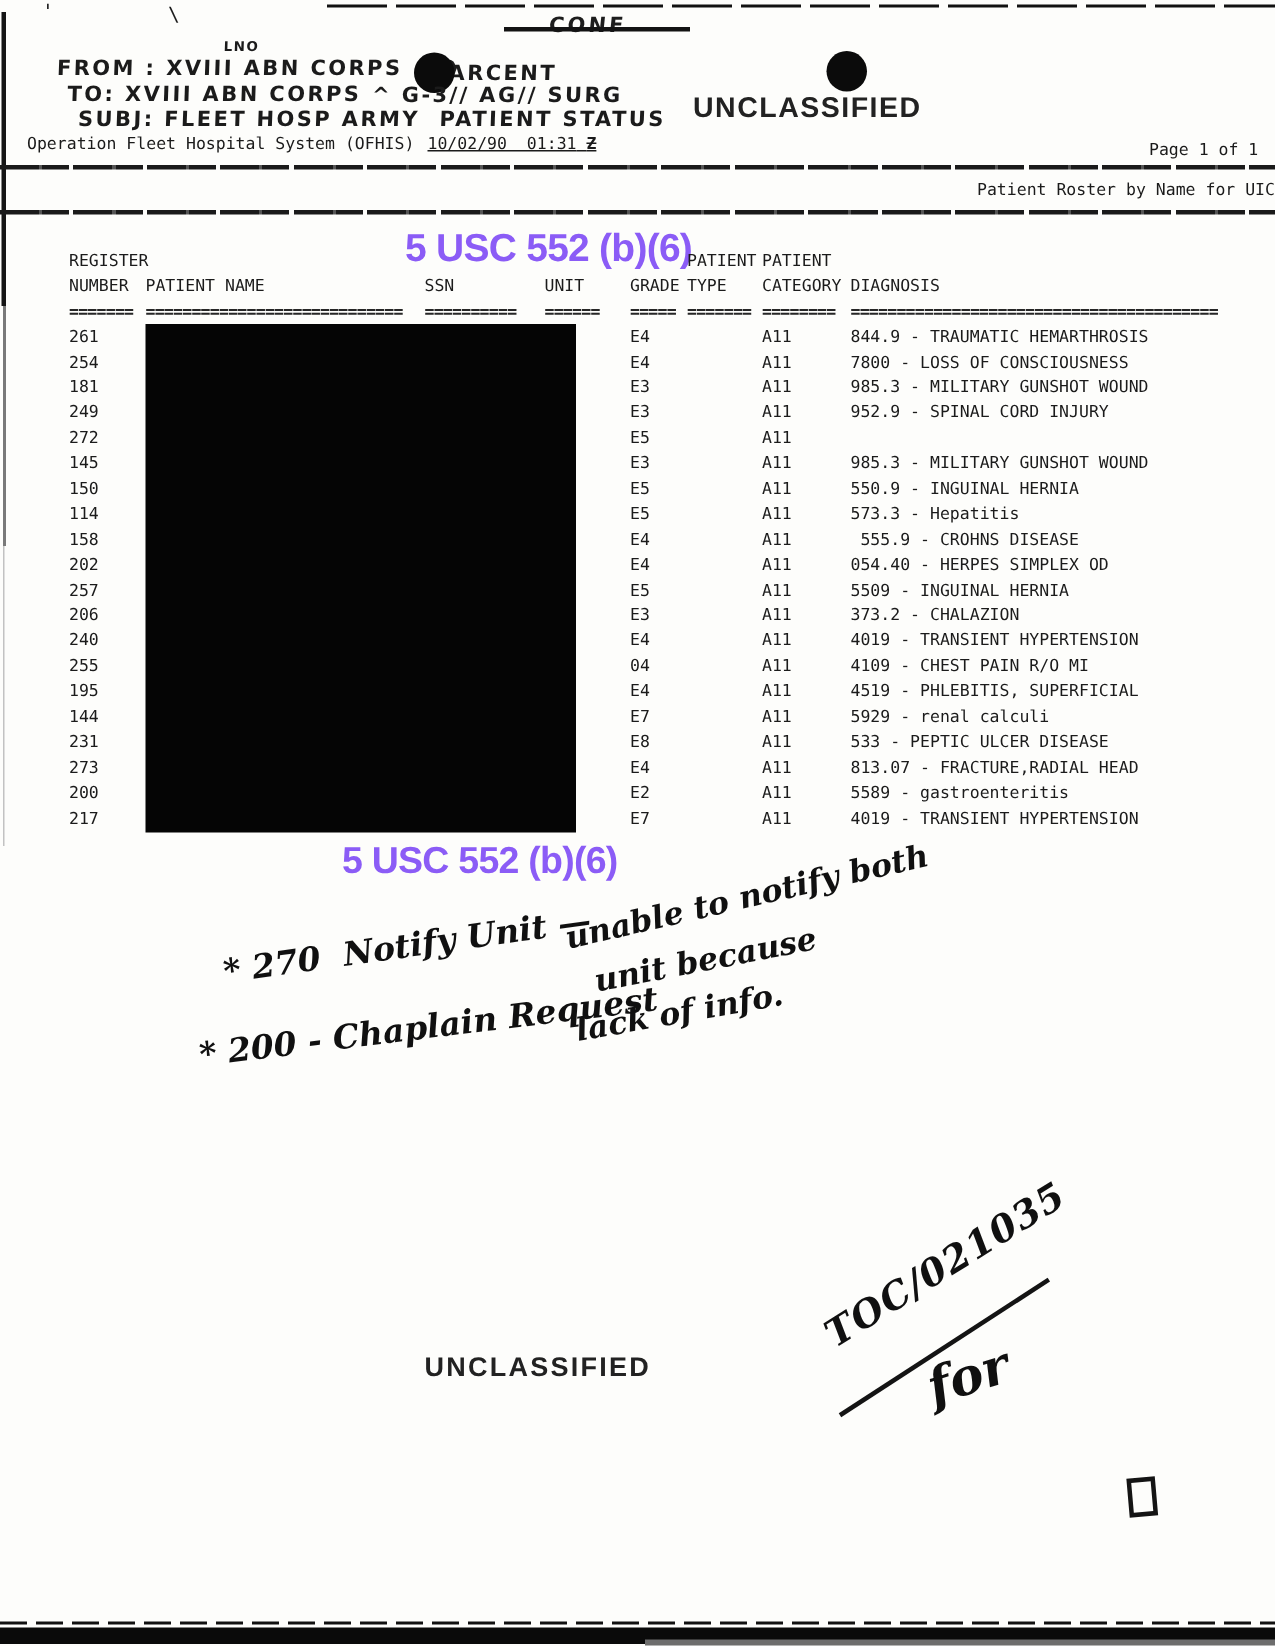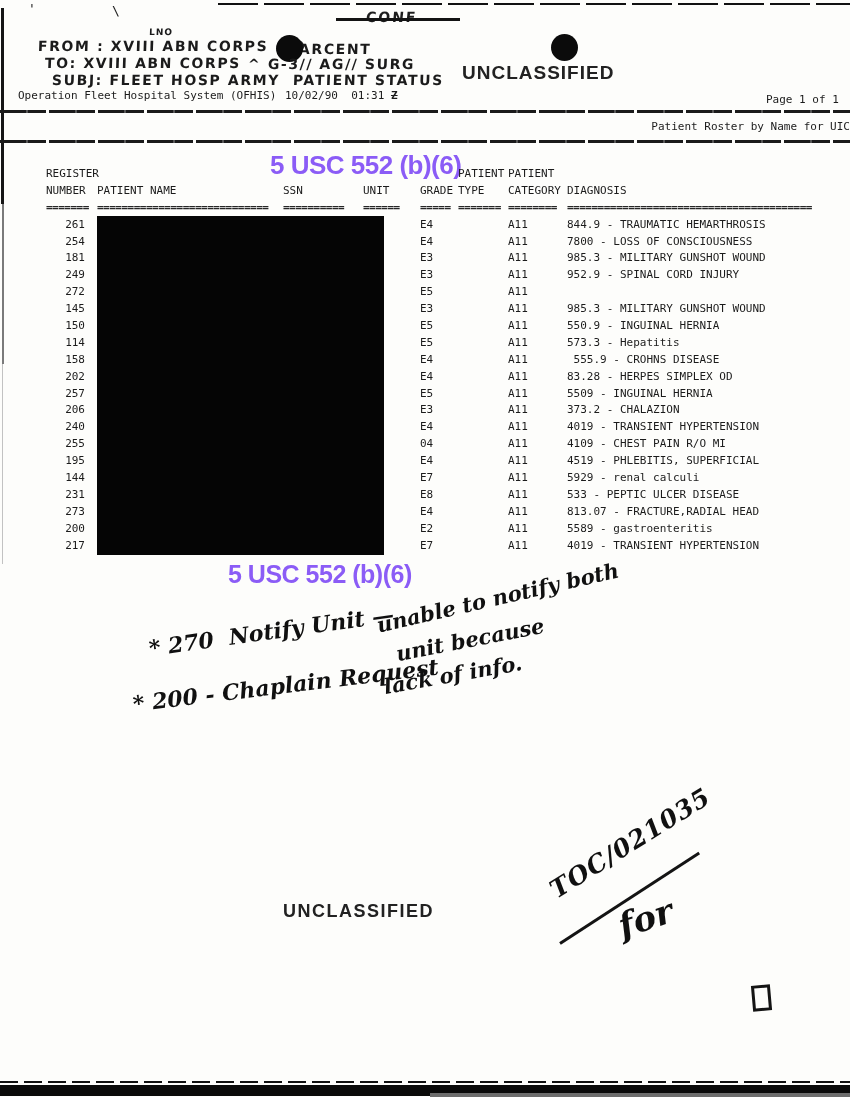--- a/index.html
+++ b/index.html
@@ -18,21 +18,21 @@
          font-size:26px;letter-spacing:-0.5px;white-space:pre;color:#8b5cf6;}
   .unclass{font-family:"Liberation Sans","DejaVu Sans",sans-serif;font-weight:bold;
            font-size:19px;letter-spacing:1px;color:#222;}
   .dashrule{height:3px;background:repeating-linear-gradient(90deg,#1a1a1a 0 26px,#555 26px 28px,#1a1a1a 28px 46px,#fdfdfb 46px 49px);}
   .dot{background:#0b0b0b;border-radius:50%;}
   
   #table{left:46px;top:166px;width:796px;}
   .trow{display:grid;grid-template-columns:51px 186px 80px 57px 38px 50px 59px 1fr;
         height:16.9px;line-height:16.9px;}
   .cell{font-family:"DejaVu Sans Mono",monospace;font-size:11px;white-space:pre;overflow:visible;}
-  .c-reg{text-align:right;padding-right:12px;}
+  .c-reg{padding-right:12px;}
   .sep-row .cell{letter-spacing:-0.5px;font-weight:bold;color:#262626;}
   #redaction{left:97px;top:216px;width:287px;height:339px;background:#050505;}
   
   #bottom-bar{left:0;right:0;top:1085px;height:11px;background:#0a0a0a;}
   #bottom-bar-gray{left:430px;right:0;top:1093px;height:4px;background:#6d6d6d;}
   #bottom-dash{left:0;right:0;top:1081px;height:2px;
     background:repeating-linear-gradient(90deg,#111 0 18px,transparent 18px 24px);}
   #top-line{left:218px;right:0;top:3px;height:2px;
     background:repeating-linear-gradient(90deg,#111 0 40px,transparent 40px 46px);}
   #left-edge-1{left:1px;top:8px;width:3px;height:196px;background:#151515;}
@@ -63,21 +63,21 @@
 <div class="abs hand" style="left:299px;top:41px;">ARCENT</div>
 <div class="abs dot" style="left:276px;top:35px;width:27px;height:27px;"></div>
 <div class="abs hand" style="left:45px;top:55px;">TO: XVIII ABN CORPS</div>
 <div class="abs hand" style="left:248px;top:56px;">^ G-3// AG// SURG</div>
 <div class="abs hand" style="left:52px;top:72px;">SUBJ: FLEET HOSP ARMY  PATIENT STATUS</div>
 
 <div class="abs dot" style="left:551px;top:34px;width:27px;height:27px;"></div>
 <div class="abs unclass" style="left:462px;top:62px;">UNCLASSIFIED</div>
 
 <div class="abs mono" style="left:18px;top:89px;">Operation Fleet Hospital System (OFHIS)</div>
-<div class="abs mono" style="left:285px;top:89px;"><span>10/02/90  01:31</span> <span style="text-decoration:line-through;font-weight:bold;">Z</span></div>
+<div class="abs mono" style="left:285px;top:89px;text-decoration:underline;"><span>10/02/90  01:31</span> <span style="text-decoration:line-through;font-weight:bold;">Z</span></div>
 <div class="abs mono" style="left:766px;top:93px;">Page 1 of 1</div>
 
 <div class="abs dashrule" style="left:0;right:0;top:110px;"></div>
 <div class="abs mono" style="left:0;right:0;top:120px;text-align:right;">Patient Roster by Name for UIC</div>
 <div class="abs dashrule" style="left:0;right:0;top:140px;"></div>
 
 <div class="abs stamp" style="left:270px;top:150px;">5 USC 552 (b)(6)</div>
 
 <div class="abs" id="table">
   <div class="trow">
@@ -211,21 +211,21 @@
       </div>
 
       <div class="trow">
         <div class="cell c-reg">202</div>
         <div class="cell"></div>
         <div class="cell"></div>
         <div class="cell"></div>
         <div class="cell">E4</div>
         <div class="cell"></div>
         <div class="cell">A11</div>
-        <div class="cell">83.28 - HERPES SIMPLEX OD</div>
+        <div class="cell">054.40 - HERPES SIMPLEX OD</div>
       </div>
 
       <div class="trow">
         <div class="cell c-reg">257</div>
         <div class="cell"></div>
         <div class="cell"></div>
         <div class="cell"></div>
         <div class="cell">E5</div>
         <div class="cell"></div>
         <div class="cell">A11</div>

